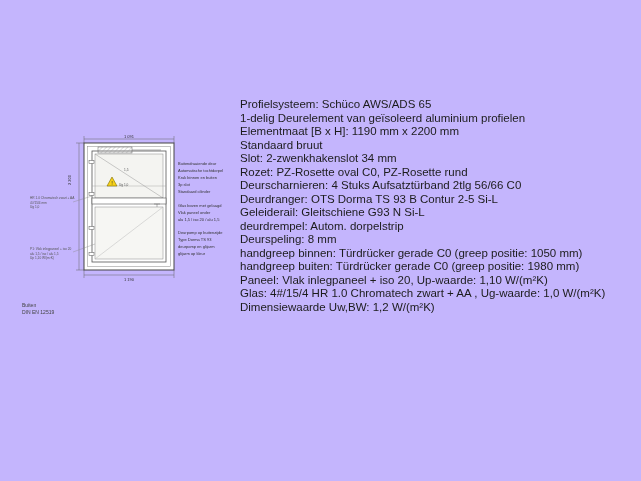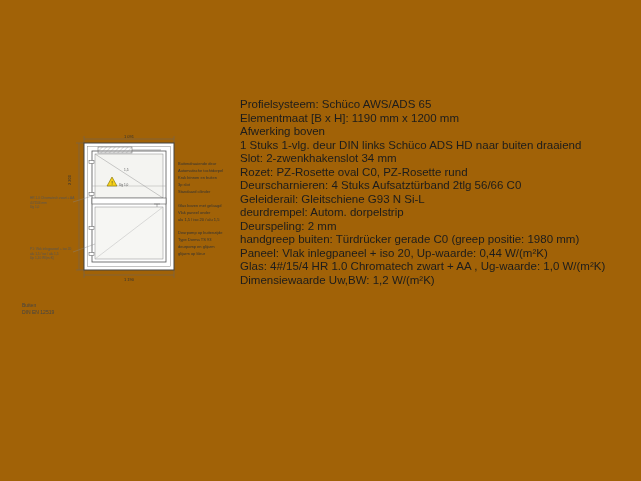--- a/index.html
+++ b/index.html
@@ -1,20 +1,20 @@
 <!DOCTYPE html>
 <html><head>
 <meta charset="utf-8">
 <title>Deurelement specificatie</title>
 <style>
   html,body{margin:0;padding:0;background:#fff;}
   #page{
     position:relative;
     width:641px;height:481px;
-    background:#a16207;
+    background:#c4b5fd;
     overflow:hidden;
     font-family:"Liberation Sans", sans-serif;
   }
   #spec-block{
     position:absolute;
     left:240px;top:98px;width:398px;
     color:#1c1c1c;
     font-size:11.5px;
     line-height:13.5px;
     letter-spacing:0;
@@ -137,28 +137,30 @@
     </g>
 
     <g>
       <text class="t5" x="22" y="177">Buiten</text>
       <text class="t5" x="22" y="184">DIN EN 12519</text>
     </g>
   </svg>
 
   <div id="spec-block">
     <div class="spec-line">Profielsysteem: Schüco AWS/ADS 65</div>
-    <div class="spec-line">Elementmaat [B x H]: 1190 mm x 1200 mm</div>
-    <div class="spec-line">Afwerking boven</div>
-    <div class="spec-line">1 Stuks 1-vlg. deur DIN links Schüco ADS HD naar buiten draaiend</div>
+    <div class="spec-line">1-delig Deurelement van geïsoleerd aluminium profielen</div>
+    <div class="spec-line">Elementmaat [B x H]: 1190 mm x 2200 mm</div>
+    <div class="spec-line">Standaard bruut</div>
     <div class="spec-line">Slot: 2-zwenkhakenslot 34 mm</div>
     <div class="spec-line">Rozet: PZ-Rosette oval C0, PZ-Rosette rund</div>
     <div class="spec-line">Deurscharnieren: 4 Stuks Aufsatztürband 2tlg 56/66 C0</div>
+    <div class="spec-line">Deurdranger: OTS Dorma TS 93 B Contur 2-5 Si-L</div>
     <div class="spec-line">Geleiderail: Gleitschiene G93 N Si-L</div>
     <div class="spec-line">deurdrempel: Autom. dorpelstrip</div>
-    <div class="spec-line">Deurspeling: 2 mm</div>
+    <div class="spec-line">Deurspeling: 8 mm</div>
+    <div class="spec-line">handgreep binnen: Türdrücker gerade C0 (greep positie: 1050 mm)</div>
     <div class="spec-line">handgreep buiten: Türdrücker gerade C0 (greep positie: 1980 mm)</div>
-    <div class="spec-line">Paneel: Vlak inlegpaneel + iso 20, Up-waarde: 0,44 W/(m²K)</div>
+    <div class="spec-line">Paneel: Vlak inlegpaneel + iso 20, Up-waarde: 1,10 W/(m²K)</div>
     <div class="spec-line">Glas: 4#/15/4 HR 1.0 Chromatech zwart + AA , Ug-waarde: 1,0 W/(m²K)</div>
     <div class="spec-line">Dimensiewaarde Uw,BW: 1,2 W/(m²K)</div>
   </div>
 
 </div>
 
 </body></html>

